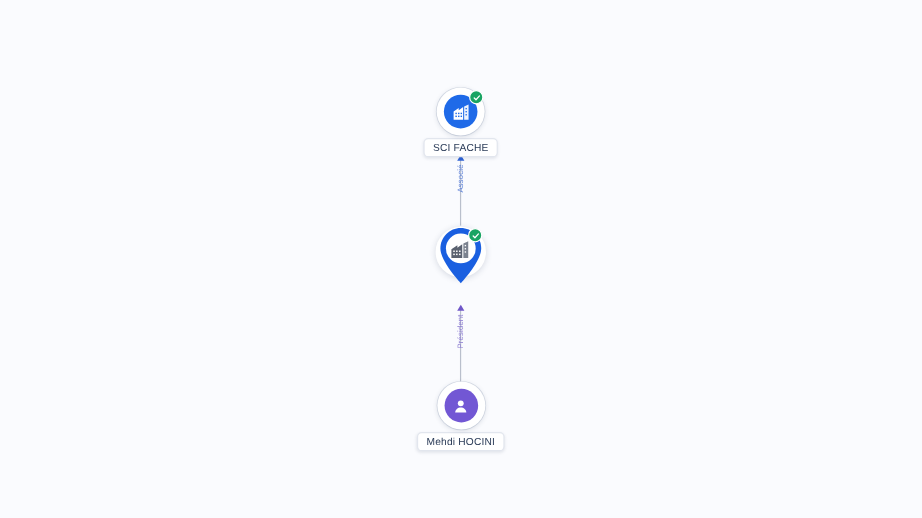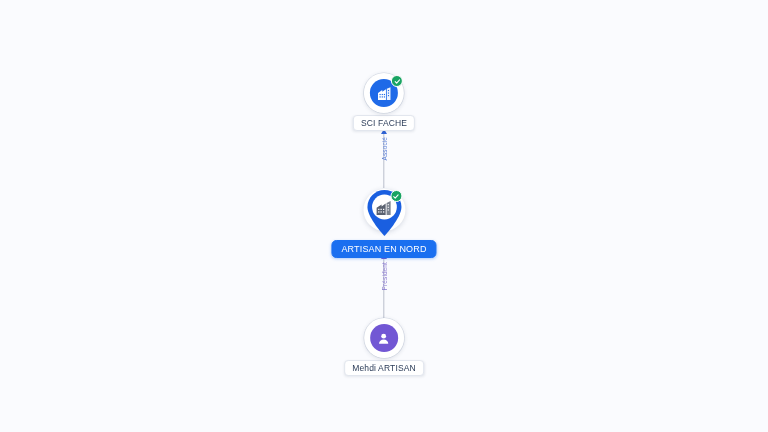--- a/index.html
+++ b/index.html
@@ -247,28 +247,27 @@
           <rect x="16.2" y="9.4" width="1.5" height="1.5" fill="#ffffff"></rect>
           <rect x="16.2" y="12.8" width="1.5" height="1.5" fill="#ffffff"></rect>
         </g>
       </svg>
       <div class="pin-check">
         <svg width="7" height="7" viewBox="0 0 24 24" aria-hidden="true">
           <path d="M4.5 12.5L9.5 17.5L19.5 6.5" stroke="#ffffff" stroke-width="3.6" fill="none" stroke-linecap="round" stroke-linejoin="round"></path>
         </svg>
       </div>
     </div>
-    <div class="node-label selected">ARTISAN EN NORD</div>
   </div>
 
   <div class="node" id="node-person">
     <div class="node-halo">
       <div class="person-disc">
         <svg width="15" height="15" viewBox="0 0 24 24" aria-hidden="true">
           <circle cx="12" cy="8.2" r="3.9" fill="#ffffff"></circle>
           <path d="M4.6 20.5C4.6 16.3 8 13.6 12 13.6C16 13.6 19.4 16.3 19.4 20.5Z" fill="#ffffff"></path>
         </svg>
       </div>
     </div>
-    <div class="node-label">Mehdi ARTISAN</div>
+    <div class="node-label">Mehdi HOCINI</div>
   </div>
 
 </div>
 
 </body></html>

